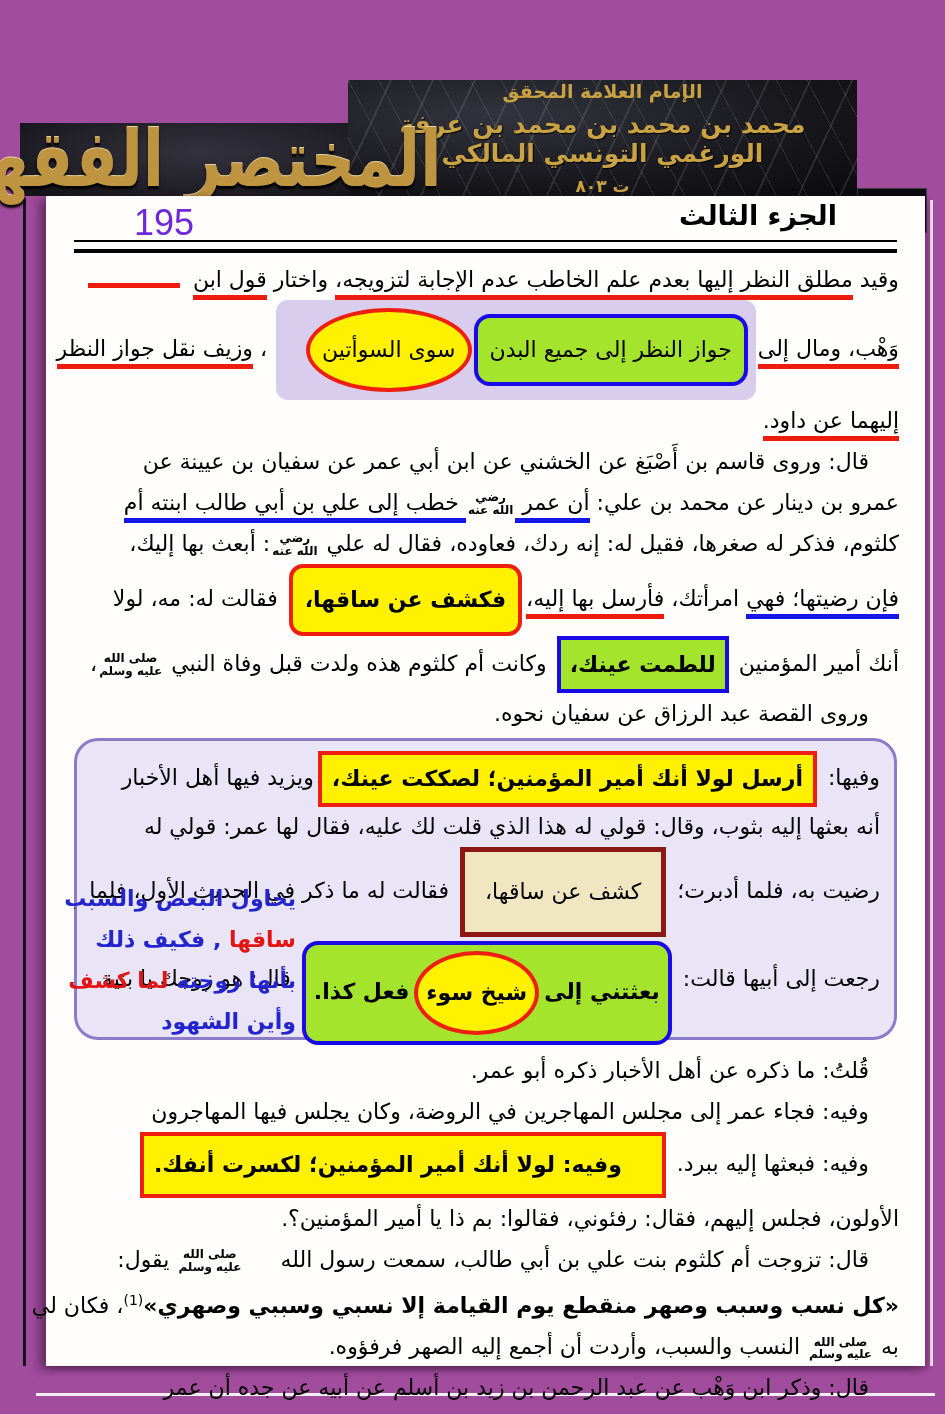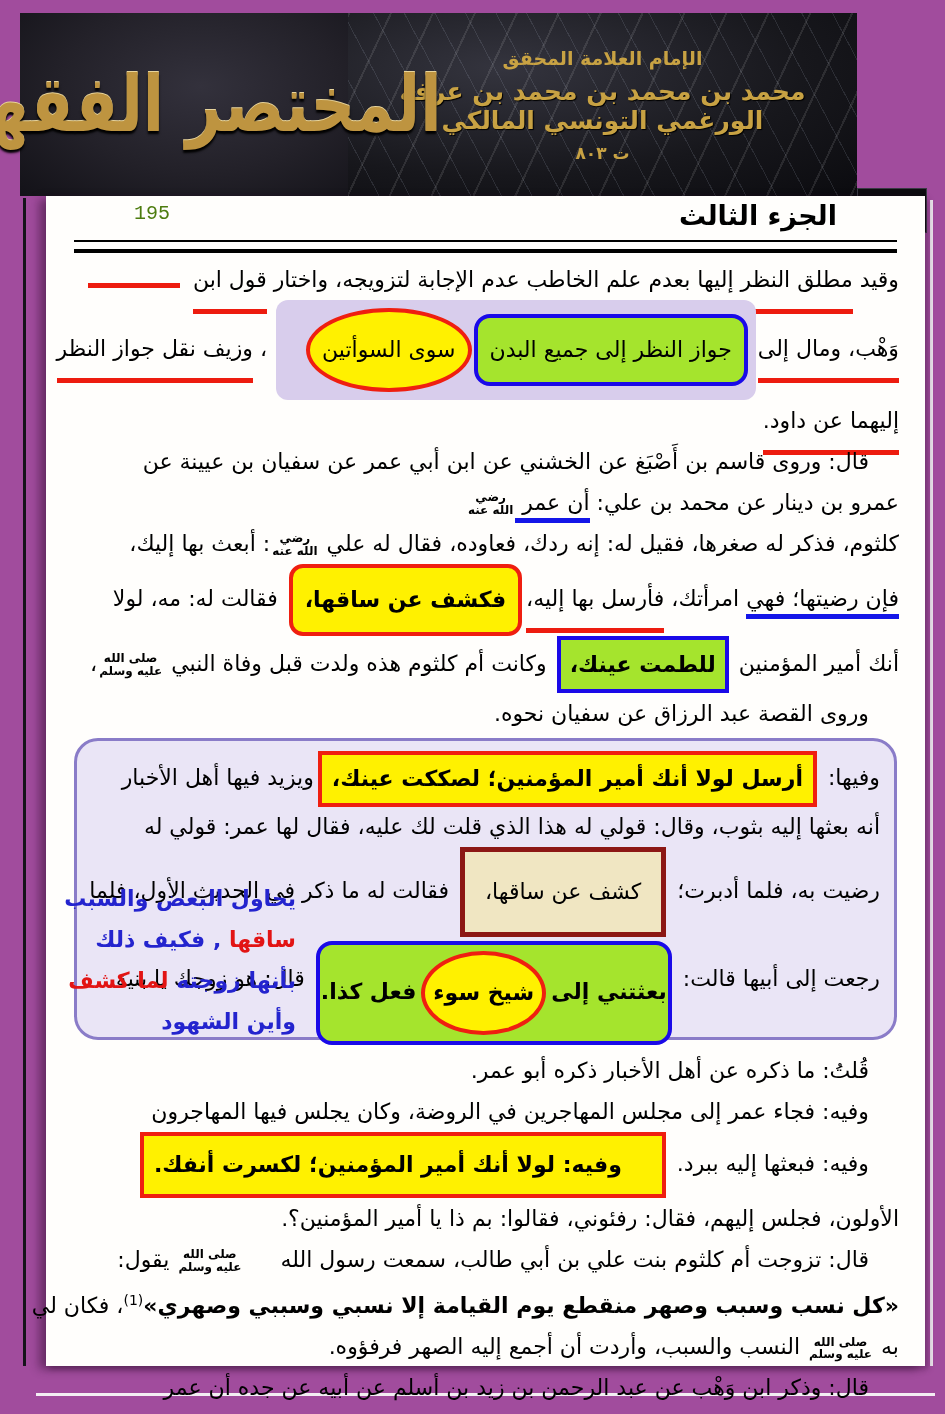--- a/index.html
+++ b/index.html
@@ -8,21 +8,21 @@
     background:#A14C9D;
     font-family:"DejaVu Sans","Liberation Sans",sans-serif;
     -webkit-font-smoothing:antialiased;
   }
   
   .vline-black{position:absolute;left:23px;top:198px;width:3px;height:1168px;background:#15131a;}
   .bottom-white-line{position:absolute;left:36px;right:10px;bottom:18px;height:3px;background:#f3eef3;}
   .right-white-line{position:absolute;right:12px;top:200px;width:3px;height:1166px;background:#e9e2ea;}
 
   
-  .header{position:absolute;left:20px;top:13px;width:837px;height:183px;display:flex;flex-direction:row;}
+  .header{position:absolute;left:20px;top:13px;width:837px;height:183px;display:flex;flex-direction:row;align-items:flex-end;}
   .h-author{
     flex:1;position:relative;color:#C8A243;text-align:center;
     background:
       repeating-linear-gradient(115deg,rgba(255,255,255,.10) 0 2px,rgba(255,255,255,0) 2px 38px),
       repeating-linear-gradient(62deg,rgba(180,190,210,.14) 0 1px,rgba(0,0,0,0) 1px 27px),
       radial-gradient(ellipse at 30% 30%,#34343e 0%,#17171c 60%,#0b0b0f 100%);
     display:flex;flex-direction:column;justify-content:center;gap:8px;
   }
   .h-author .a1{font-size:19px;font-weight:bold;letter-spacing:1px;}
   .h-author .a2{font-size:25px;font-weight:bold;text-shadow:1px 1px 1px #000;}
@@ -45,42 +45,42 @@
   }
 
   
   .sheet{
     position:absolute;left:46px;top:196px;width:879px;height:1170px;
     background:#fffefc;box-shadow:-7px 3px 9px rgba(40,10,40,.45), 3px 3px 6px rgba(40,10,40,.35);
     box-sizing:border-box;padding:0 26px;
   }
   .phead{position:relative;height:44px;}
   .phead .part-title{position:absolute;right:62px;top:4px;font-size:27px;font-weight:bold;color:#000;}
-  .phead .page-num{position:absolute;left:62px;top:6px;font-family:Liberation Mono, monospace;font-size:20px;color:#4d7c0f;}
+  .phead .page-num{position:absolute;left:62px;top:6px;font-family:Liberation Sans, sans-serif;font-size:36px;color:#6d28d9;}
   .rule-double{height:7px;border-top:2px solid #000;border-bottom:4px solid #000;margin:0 2px 6px 2px;}
 
   
   .content{position:relative;font-size:22px;color:#000;}
   .ln{line-height:41px;white-space:nowrap;text-align:right;}
   .ln.indent{text-indent:30px;}
   .ln.tall{line-height:50px;}
 
   
   .sg{display:inline;}
   .s-b{font-weight:bold;}
-  .s-ur{border-bottom:5px solid #ED1C0F;padding-bottom:17px;}
+  .s-ur{border-bottom:5px solid #ED1C0F;padding-bottom:3px;}
   .s-ub{border-bottom:5px solid #1416E8;padding-bottom:3px;}
   .s-lav{display:inline-block;background:#D8CDEC;border-radius:12px;padding:8px 6px;margin:0 2px;vertical-align:middle;}
   .s-gb{display:inline-block;background:#A5E42D;border:4px solid #1A0AE8;border-radius:16px;padding:7px 12px;margin:0 2px;vertical-align:middle;}
   .s-yo{display:inline-block;background:#FFF100;border:4px solid #EF1F10;border-radius:50%;padding:13px 12px;margin:0 0 0 24px;vertical-align:middle;}
   .s-yb{display:inline-block;background:#FFF100;border:4px solid #EF1F10;border-radius:14px;padding:7px 12px;margin:0 4px;vertical-align:middle;font-weight:bold;}
   .s-ybs{display:inline-block;background:#FFF100;border:4px solid #EF1F10;padding:4px 10px;margin:0 4px;vertical-align:middle;font-weight:bold;}
   .s-gbs{display:inline-block;background:#A5E42D;border:4px solid #1A0AE8;padding:4px 9px;margin:0 3px;vertical-align:middle;font-weight:bold;}
   .s-bb{display:inline-block;background:#F0E6C2;border:5px solid #8C1714;padding:20px 20px;margin:0 4px;vertical-align:middle;}
-  .s-gbd{display:inline-block;background:#A5E42D;border:4px solid #1A0AE8;border-radius:16px;padding:6px 1px;margin:0 4px;vertical-align:middle;position:relative;top:22px;margin-top:-18px;font-weight:bold;}
+  .s-gbd{display:inline-block;background:#A5E42D;border:4px solid #1A0AE8;border-radius:16px;padding:6px 8px;margin:0 4px;vertical-align:middle;position:relative;top:22px;margin-top:-18px;font-weight:bold;}
   .s-cy{display:inline-block;background:#FFF100;border:4px solid #EF1F10;border-radius:50%;padding:18px 8px;margin:0 5px;vertical-align:middle;}
   .s-sup{font-size:14px;vertical-align:super;}
   .s-hon{display:inline-block;font-size:12px;line-height:1.05;text-align:center;vertical-align:-4px;margin:0 2px;font-weight:bold;}
   .s-hon div{white-space:nowrap;}
 
   
   .pbox{
     border:3px solid #8A7CC8;border-radius:24px;background:#EAE5F6;
     padding:10px 14px 14px;margin:4px 2px 10px;
   }
@@ -122,21 +122,21 @@
     <div class="page-num">195</div>
   </div>
   <div class="rule-double"></div>
 
   <div class="content">
     <div id="lines-a">
         <div class="ln"><span class="sg">وقيد </span><span class="sg s-ur">مطلق النظر إليها بعدم علم الخاطب عدم الإجابة لتزويجه،</span><span class="sg"> واختار </span><span class="sg s-ur">قول ابن</span></div>
         <div class="ln tall"><span class="sg s-ur">وَهْب، ومال إلى</span><span class="sg s-lav"><span class="sg s-gb">جواز النظر إلى جميع البدن</span><span class="sg s-yo">سوى السوأتين</span></span><span class="sg"> ، </span><span class="sg s-ur">وزيف نقل جواز النظر</span></div>
         <div class="ln"><span class="sg s-ur">إليهما عن داود.</span></div>
         <div class="ln indent"><span class="sg">قال: وروى قاسم بن أَصْبَغ عن الخشني عن ابن أبي عمر عن سفيان بن عيينة عن</span></div>
-        <div class="ln"><span class="sg">عمرو بن دينار عن محمد بن علي: </span><span class="sg s-ub">أن عمر </span><span class="s-hon"><div>رضي</div><div>الله عنه</div></span></div>
+        <div class="ln"><span class="sg">عمرو بن دينار عن محمد بن علي: </span><span class="sg s-ub">أن عمر </span><span class="s-hon"><div>رضي</div><div>الله عنه</div></span><span class="sg s-ub"> خطب إلى علي بن أبي طالب ابنته أم</span></div>
         <div class="ln"><span class="sg">كلثوم، فذكر له صغرها، فقيل له: إنه ردك، فعاوده، فقال له علي </span><span class="s-hon"><div>رضي</div><div>الله عنه</div></span><span class="sg">: أبعث بها إليك،</span></div>
         <div class="ln tall"><span class="sg s-ub">فإن رضيتها؛ فهي</span><span class="sg"> امرأتك، </span><span class="sg s-ur">فأرسل بها إليه،</span><span class="sg s-yb">فكشف عن ساقها،</span><span class="sg"> فقالت له: مه، لولا</span></div>
         <div class="ln"><span class="sg">أنك أمير المؤمنين </span><span class="sg s-gbs">للطمت عينك،</span><span class="sg"> وكانت أم كلثوم هذه ولدت قبل وفاة النبي </span><span class="s-hon"><div>صلى الله</div><div>عليه وسلم</div></span><span class="sg">،</span></div>
         <div class="ln indent"><span class="sg">وروى القصة عبد الرزاق عن سفيان نحوه.</span></div>
       </div>
     <div class="pbox">
       <div id="lines-pbox">
           <div class="ln"><span class="sg">وفيها: </span><span class="sg s-ybs">أرسل لولا أنك أمير المؤمنين؛ لصككت عينك،</span><span class="sg">ويزيد فيها أهل الأخبار</span></div>
           <div class="ln"><span class="sg">أنه بعثها إليه بثوب، وقال: قولي له هذا الذي قلت لك عليه، فقال لها عمر: قولي له</span></div>
           <div class="ln"><span class="sg">رضيت به، فلما أدبرت؛ </span><span class="sg s-bb">كشف عن ساقها،</span><span class="sg"> فقالت له ما ذكر في الحديث الأول، فلما</span></div>

